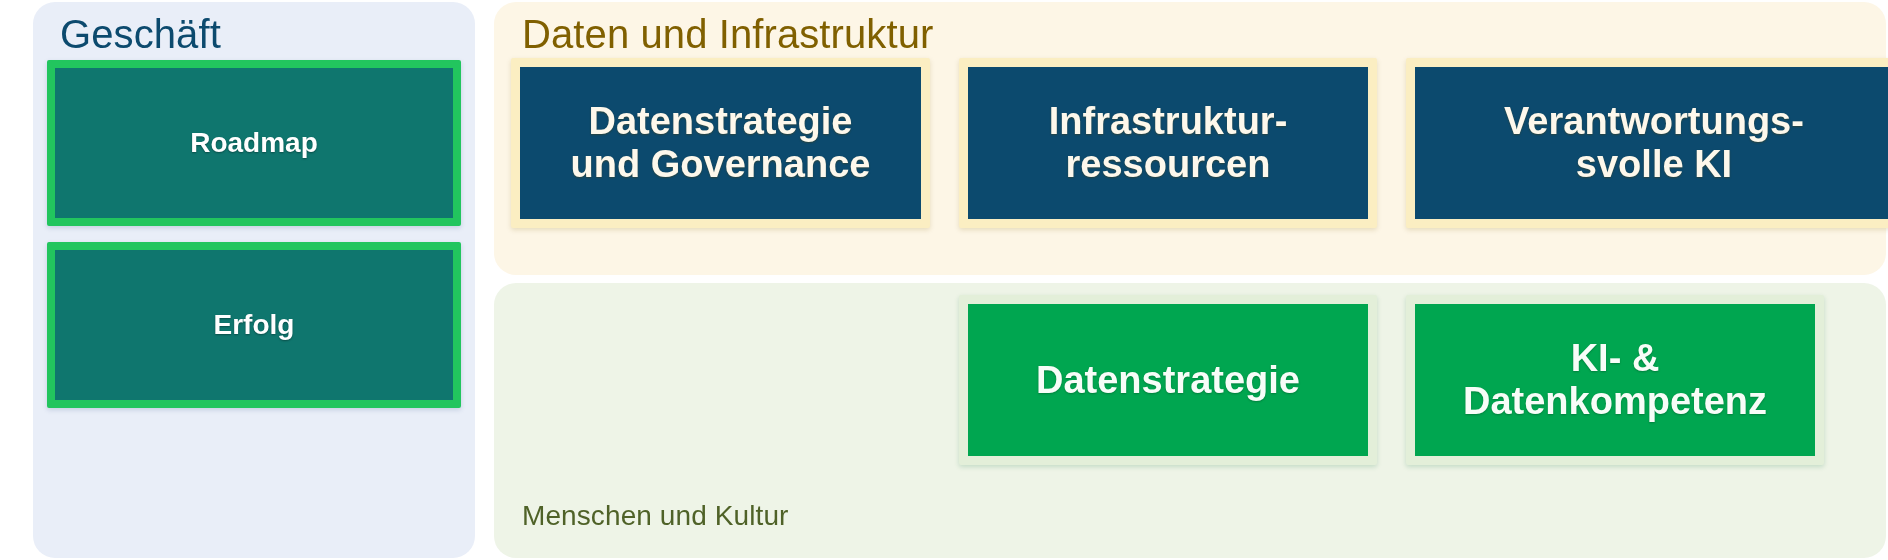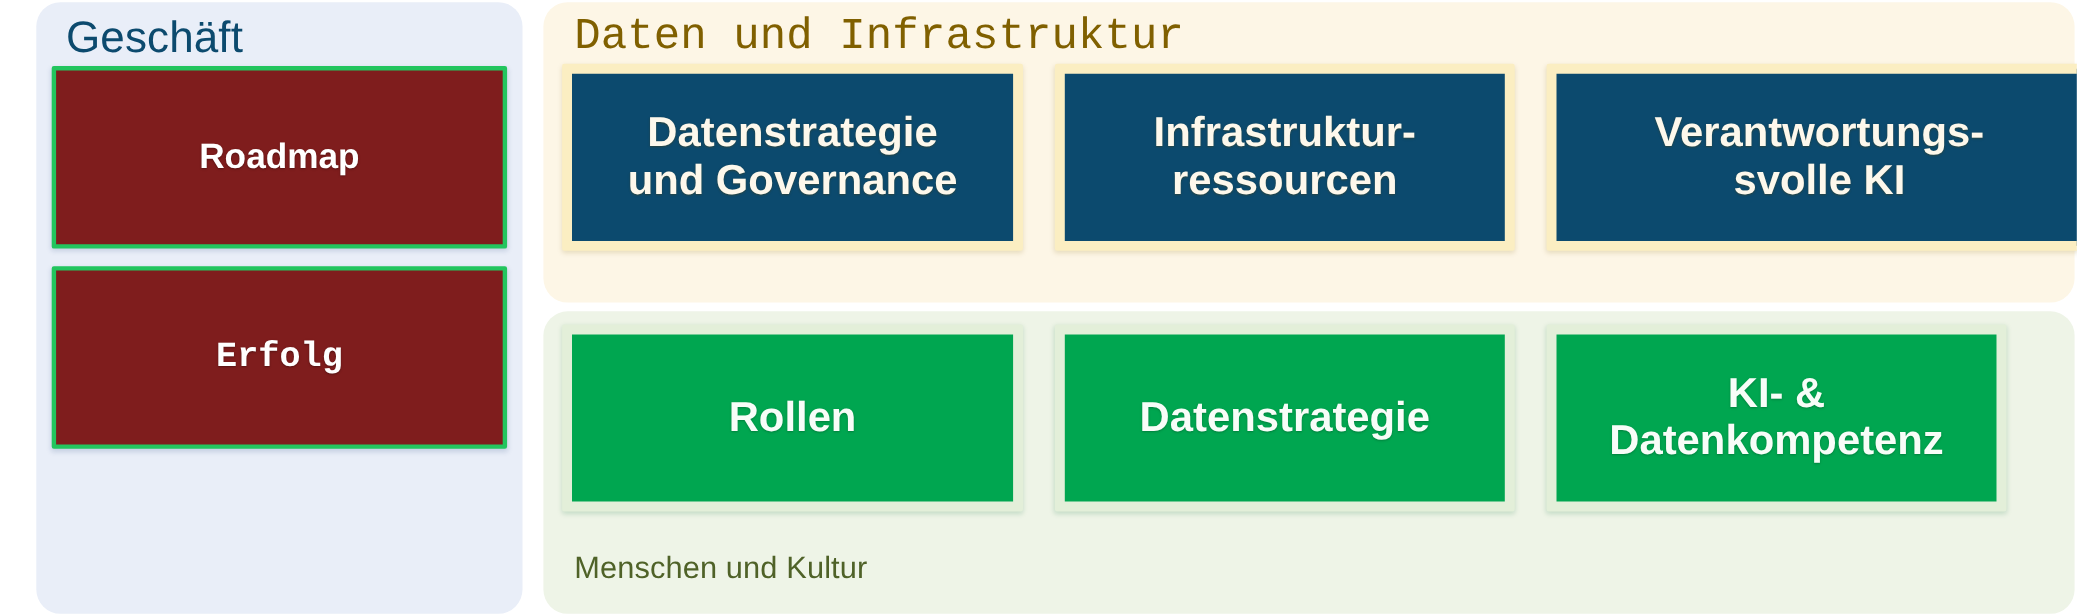--- a/index.html
+++ b/index.html
@@ -65,21 +65,20 @@
     top: 12px;
     font-size: 40px;
     color: #0c4a6e;
   }
 
   #caption-data {
     left: 522px;
     top: 12px;
     font-size: 40px;
     color: #806000;
-    font-family: Liberation Mono, monospace;
   }
 
   #caption-people {
     left: 522px;
     top: 500px;
     font-size: 28px;
     color: #4f6228;
   }
 
   
@@ -98,24 +97,24 @@
   }
 
   .node .node-label {
     display: block;
     padding: 0 8px;
     white-space: pre-line;
   }
 
   
   .node-blue {
-    background: #7f1d1d;
-    border: 4px solid #22c55e;
+    background: #0f766e;
+    border: 8px solid #22c55e;
     box-shadow: 0 2px 5px rgba(40,70,130,0.18);
-    font-size: 32px;
+    font-size: 28px;
   }
 
   
   .node-gold {
     background: #0c4a6e;
     border: 9px solid #fbeec2;
     box-shadow: 0 2px 5px rgba(130,100,0,0.18);
     font-size: 38px;
     text-shadow: 0 1px 2px rgba(80,60,0,0.45);
     color: #fdf8ec;
@@ -126,21 +125,21 @@
     background: #00a650;
     border: 9px solid #e3efd9;
     box-shadow: 0 2px 5px rgba(0,110,50,0.18);
     font-size: 38px;
     text-shadow: 0 1px 2px rgba(0,70,30,0.4);
     color: #f7fdf8;
   }
 
   
   #node-roadmap { left: 47px; top: 60px; width: 414px; height: 166px; }
-  #node-erfolg  { left: 47px; top: 242px; width: 414px; height: 166px; font-family: Liberation Mono, monospace; }
+  #node-erfolg  { left: 47px; top: 242px; width: 414px; height: 166px; }
 
   
   #node-datenstrategie { left: 511px; top: 58px; width: 419px; height: 170px; }
   #node-infrastruktur  { left: 959px; top: 58px; width: 418px; height: 170px; }
   #node-verantwortung  { left: 1406px; top: 58px; width: 496px; height: 170px; }
 
   
   #node-rollen        { left: 511px; top: 295px; width: 419px; height: 170px; }
   #node-zusammenarbeit{ left: 959px; top: 295px; width: 418px; height: 170px; }
   #node-kompetenz     { left: 1406px; top: 295px; width: 418px; height: 170px; }
@@ -176,23 +175,20 @@
 ressourcen</span>
   </div>
 
   <div class="node node-gold" id="node-verantwortung">
     <span class="node-label">Verantwortungs-
 svolle KI</span>
   </div>
 
   <div class="panel" id="panel-people"></div>
 
-  <div class="node node-green" id="node-rollen">
-    <span class="node-label">Rollen</span>
-  </div>
 
   <div class="node node-green" id="node-zusammenarbeit">
     <span class="node-label">Datenstrategie</span>
   </div>
 
   <div class="node node-green" id="node-kompetenz">
     <span class="node-label">KI- &amp;
 Datenkompetenz</span>
   </div>
 

